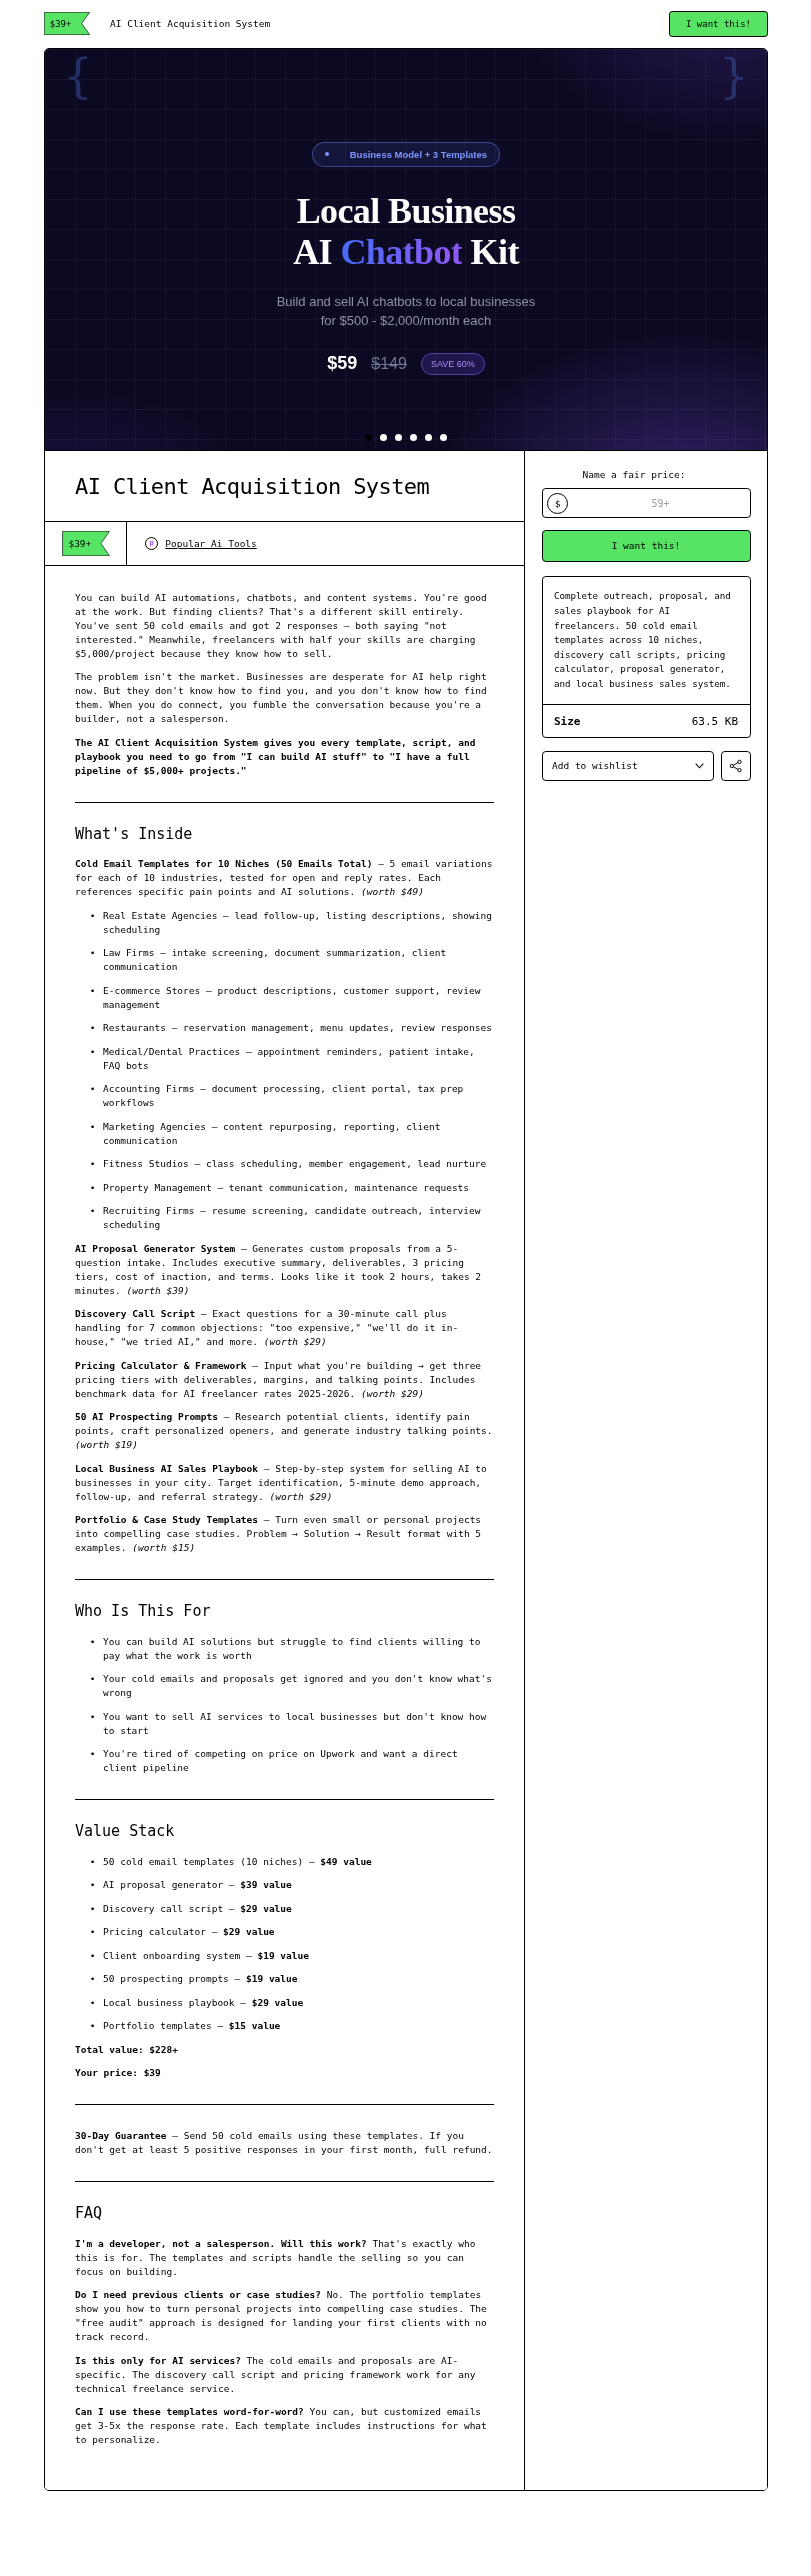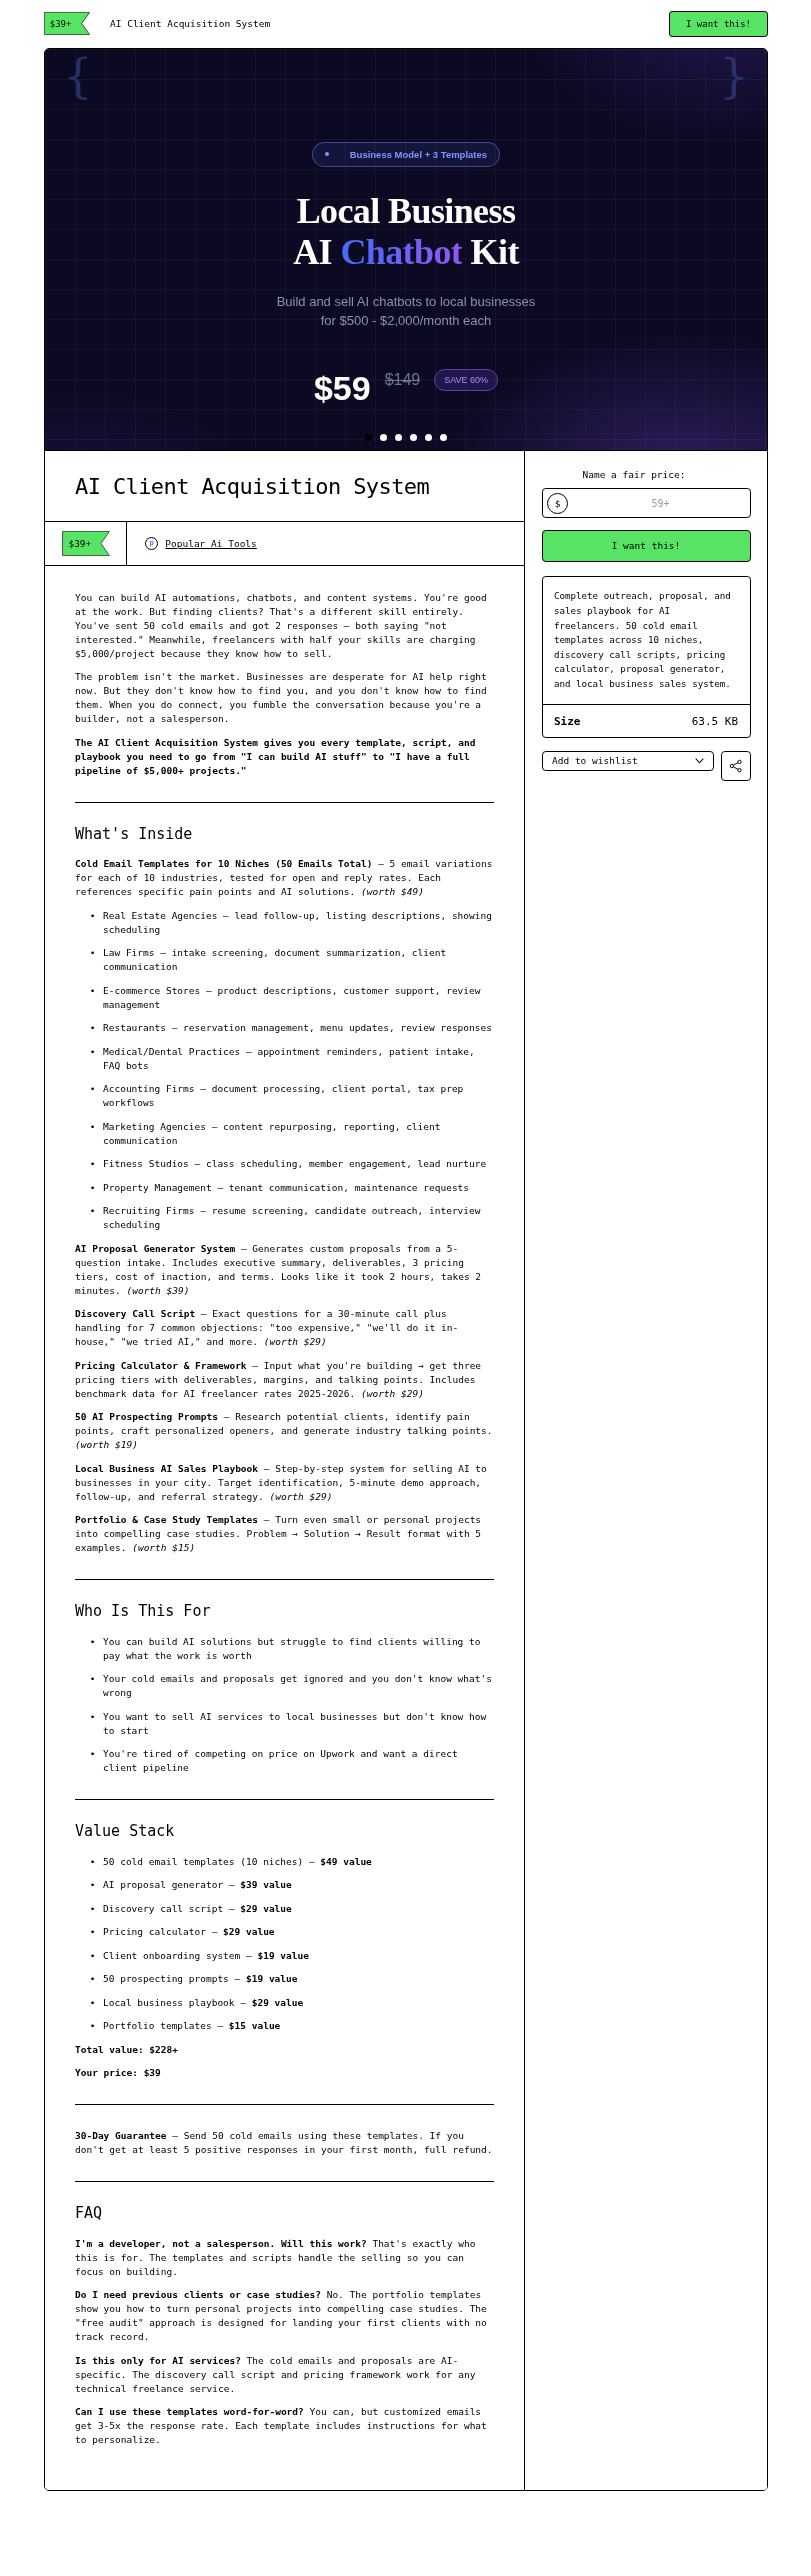--- a/index.html
+++ b/index.html
@@ -92,21 +92,21 @@
   .hero-sub{
     margin-top:19px;
     font-family:"Liberation Sans", sans-serif;
     font-size:13px;line-height:19.7px;color:#8d92a8;text-align:center;
   }
   .hero-price-row{
     margin-top:21.6px;
     display:flex;align-items:center;gap:14px;
     font-family:"Liberation Sans", sans-serif;
   }
-  .hero-price{font-size:34px;font-weight:800;color:#fff;margin-top:16px;}
+  .hero-price{font-size:18px;font-weight:800;color:#fff;}
   .hero-old{font-size:16px;color:#6d7390;text-decoration:line-through;}
   .save-pill{
     background:rgba(109,70,220,.22);
     border:0.6px solid #5a3fa8;color:#ab8ef2;
     font-weight:400;font-size:9px;
     padding:5px 9px;border-radius:634px;
   }
   .dots{position:absolute;bottom:9px;left:0;right:0;display:flex;gap:8.2px;justify-content:center;}
   .dot{width:7px;height:7px;border-radius:50%;cursor:pointer;}
   .dot.active{background:#000;}
@@ -160,21 +160,21 @@
     font-family:"DejaVu Sans Mono", monospace;font-size:9.5px;
     margin-bottom:14px;cursor:pointer;
   }
   .summary-card{border:0.6px solid #000;border-radius:3.8px;margin-bottom:12.7px;}
   .summary-text{padding:12.7px 11.4px;font-size:9.2px;line-height:14.6px;}
   .size-row{border-top:0.6px solid #000;display:flex;justify-content:space-between;padding:9.5px 11.4px;font-size:11px;}
   .size-label{font-weight:700;}
   .wish-row{display:flex;gap:6.3px;}
   .wish-select{
     flex:1;display:flex;align-items:center;justify-content:space-between;
-    border:0.6px solid #000;border-radius:3.8px;height:20px;padding:0 9.5px;cursor:pointer;background:#fff;
+    border:0.6px solid #000;border-radius:3.8px;height:30px;padding:0 9.5px;cursor:pointer;background:#fff;
     font-family:"DejaVu Sans Mono", monospace;font-size:9.5px;
   }
   .share-btn{
     width:30px;height:30px;border:0.6px solid #000;border-radius:3.8px;
     display:flex;align-items:center;justify-content:center;background:#fff;cursor:pointer;flex:none;
   }
 </style>
 </head>
 <body>
 

